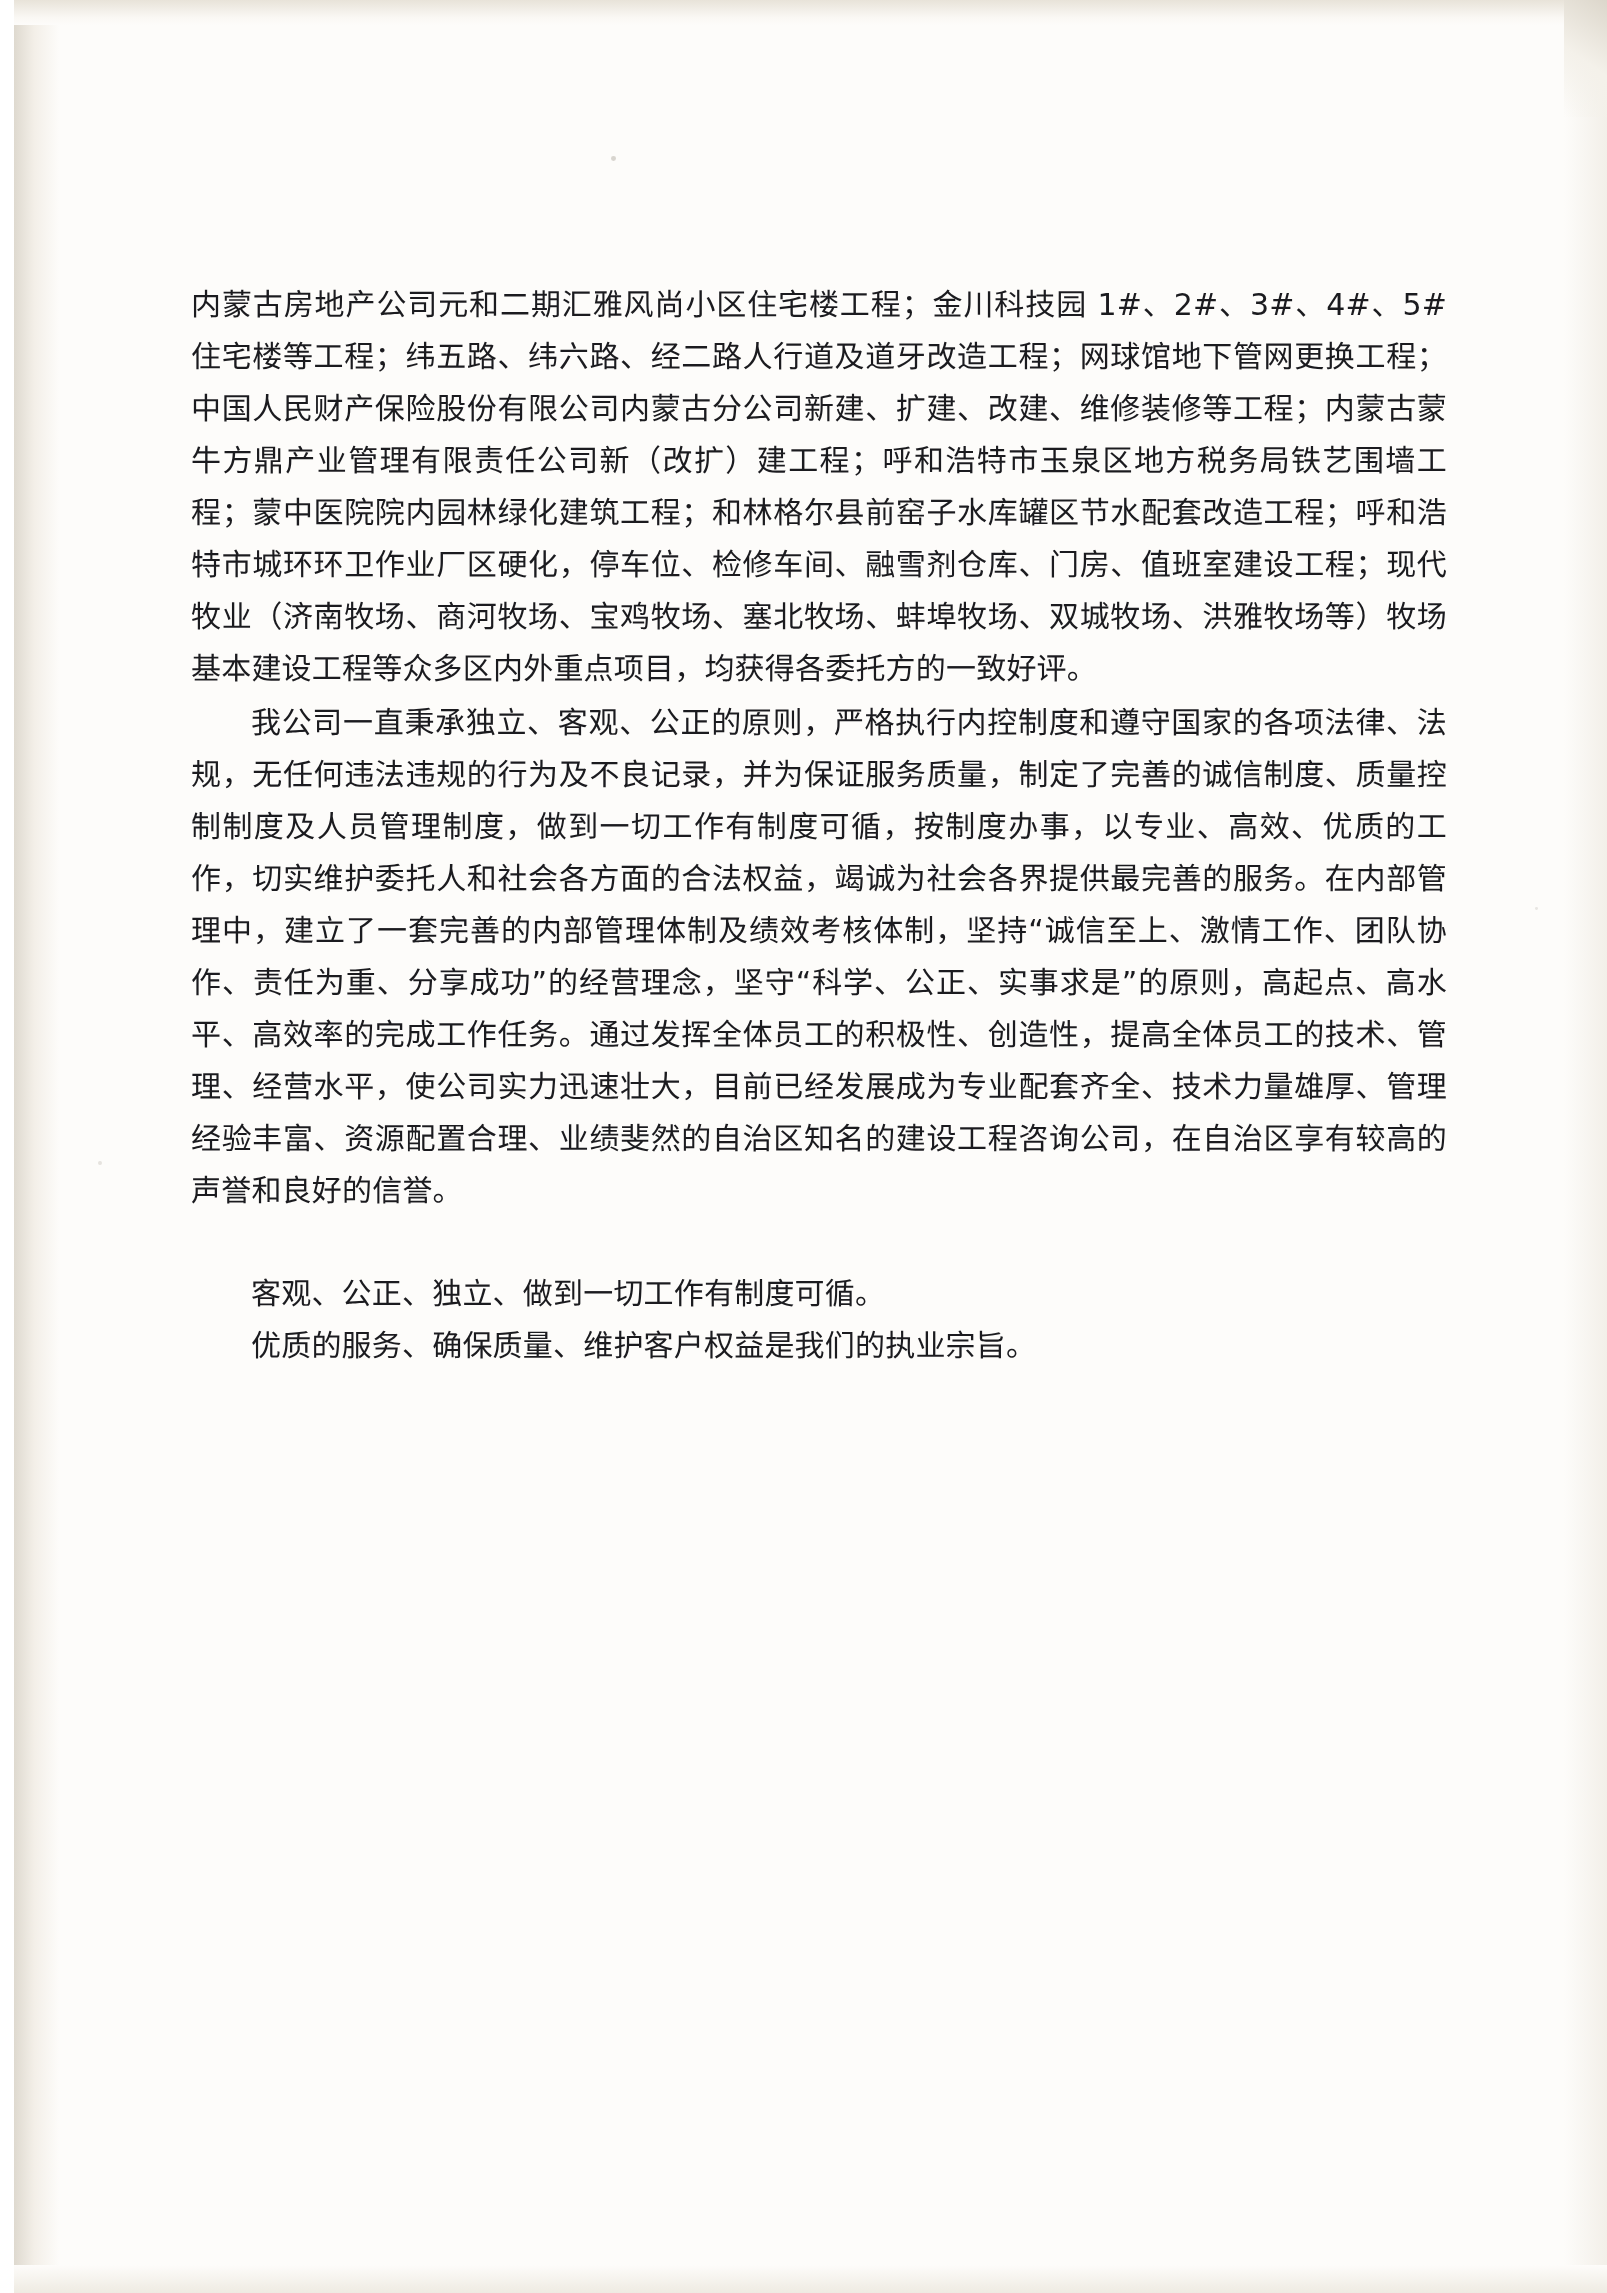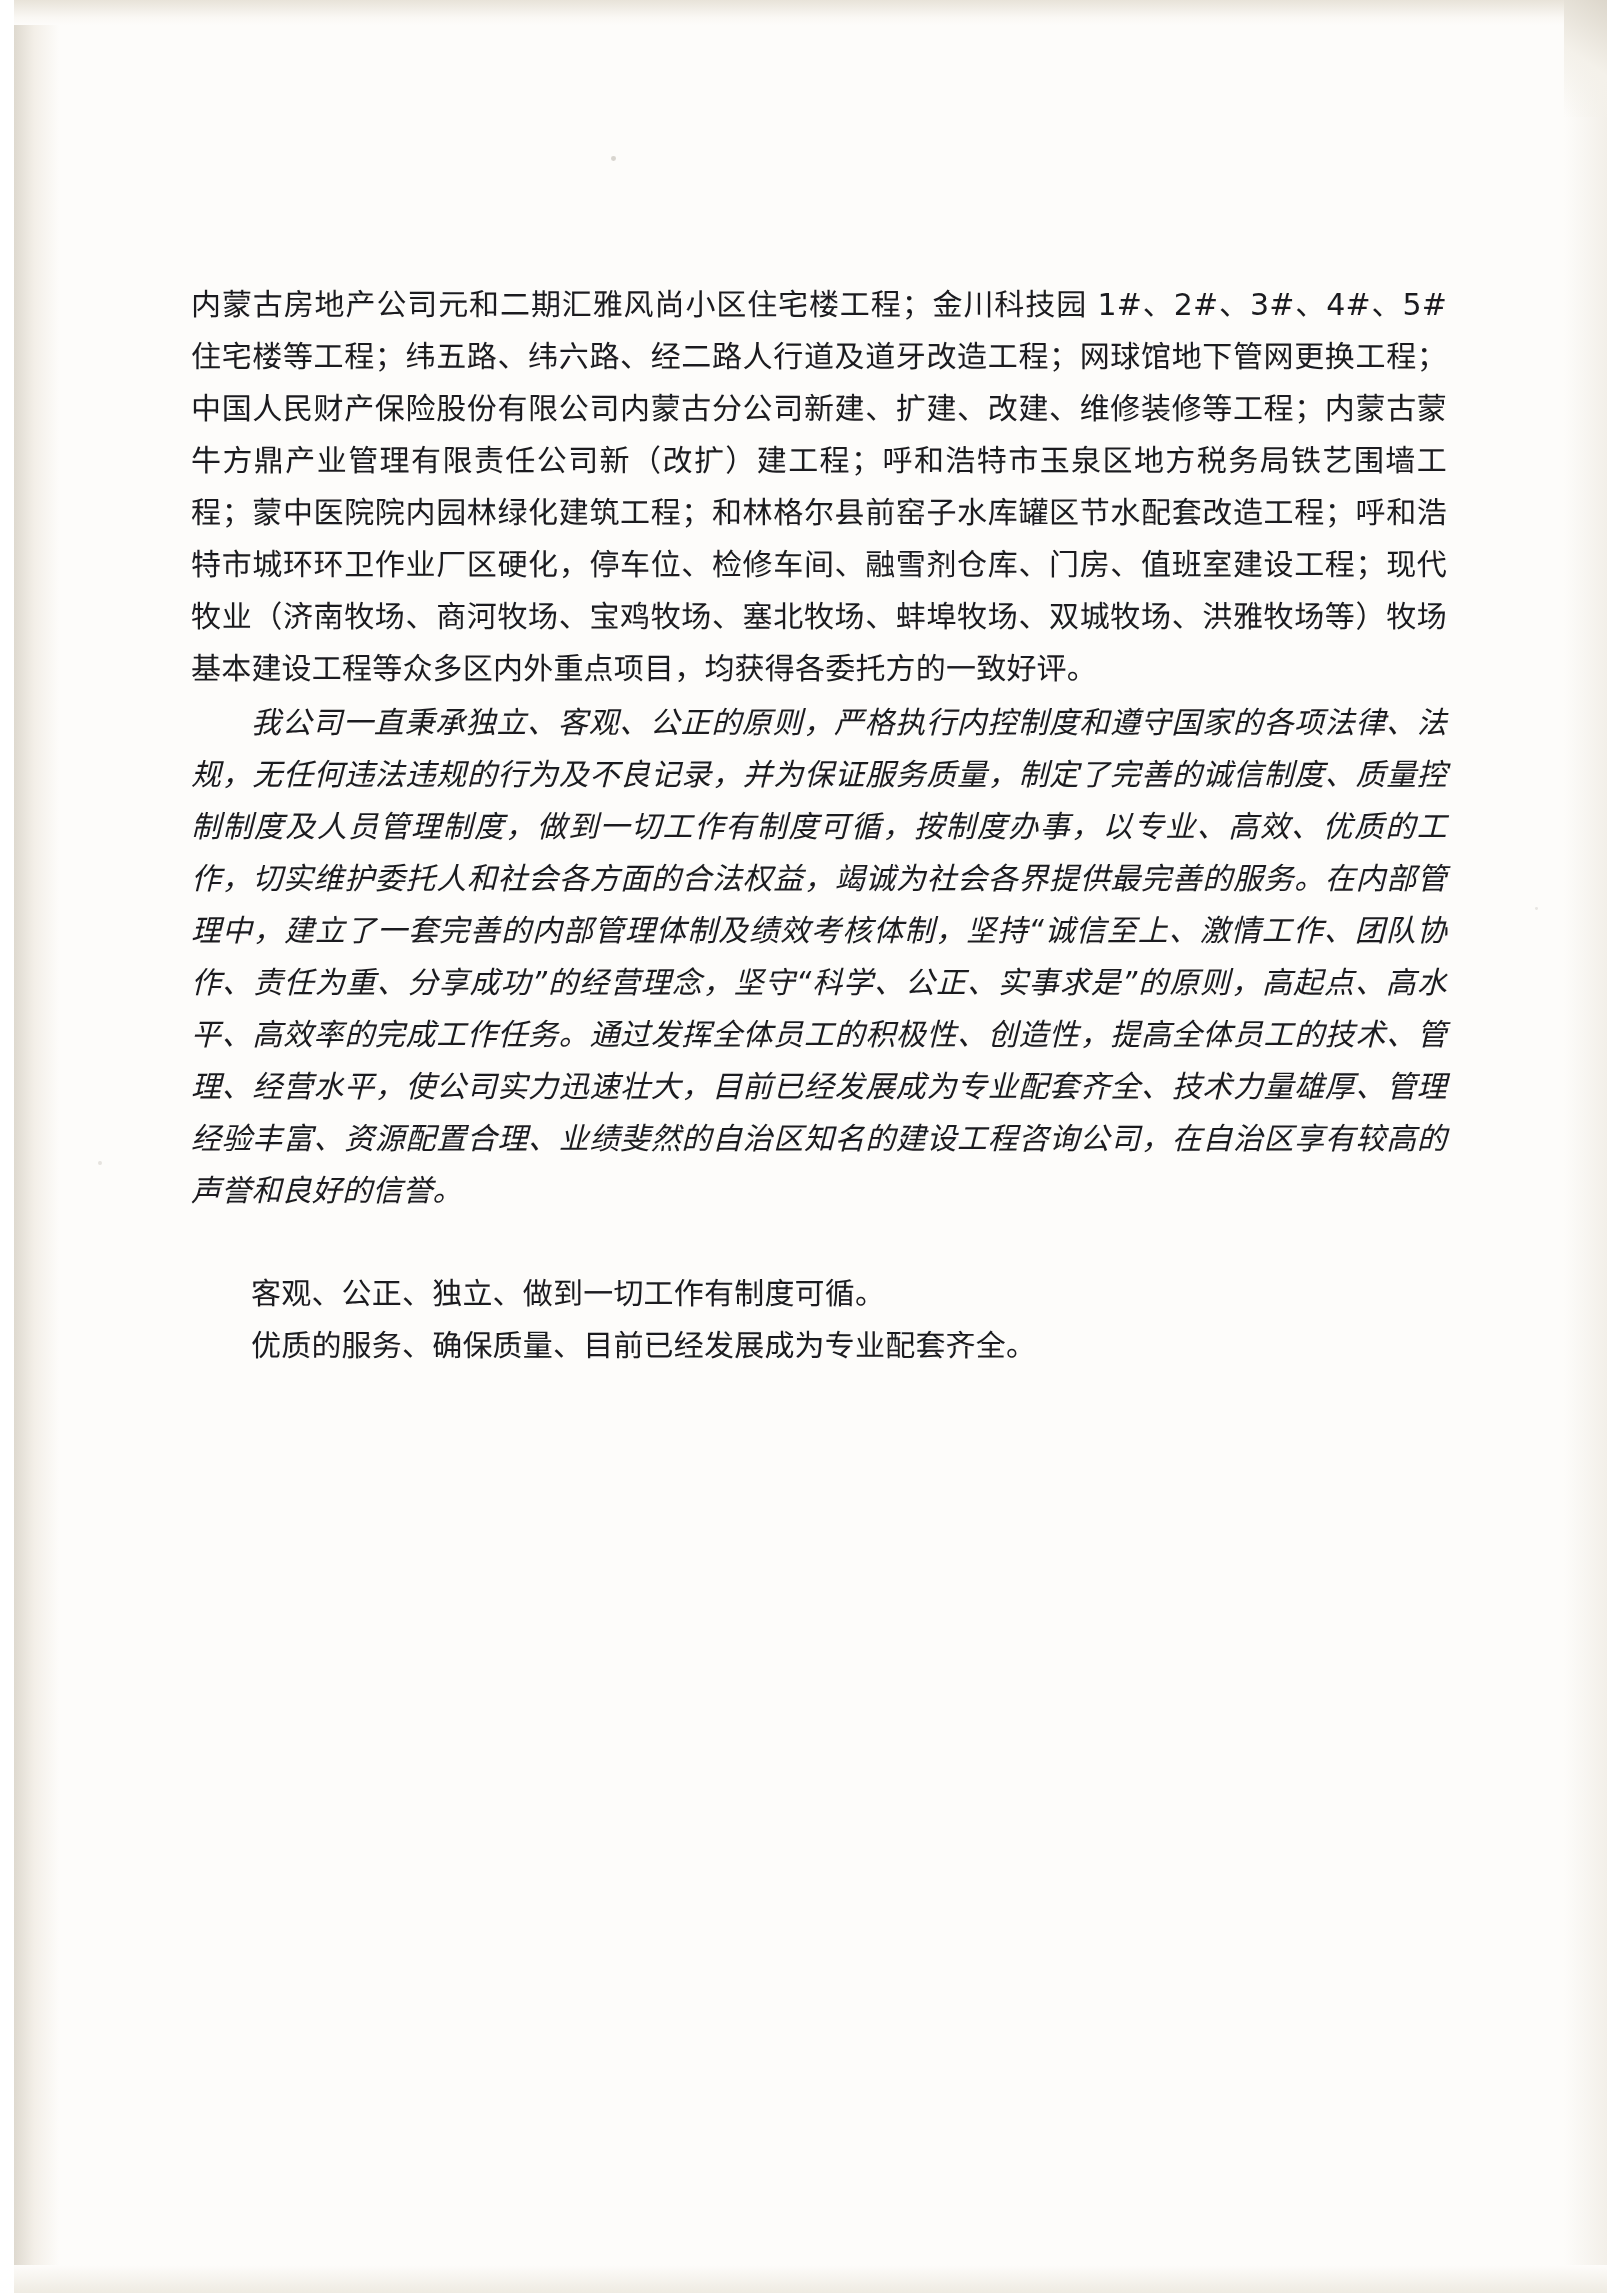--- a/index.html
+++ b/index.html
@@ -88,21 +88,20 @@
     line-height: 52px;
     color: #1b1b1f;
     letter-spacing: 0.2px;
     text-align: justify;
     text-justify: inter-ideograph;
     font-family: "DejaVu Sans", "Liberation Sans", sans-serif;
     font-weight: 400;
   }
   .para.indent {
     text-indent: 2em;
-    font-style: italic;
   }
   .closing-block {
     margin-top: 51px;
   }
   .closing-line {
     margin: 0;
     font-size: 30px;
     line-height: 52px;
     color: #1b1b1f;
     text-indent: 2em;
@@ -125,18 +124,18 @@
 
   <div id="doc-body">
 
     <p class="para">内蒙古房地产公司元和二期汇雅风尚小区住宅楼工程；金川科技园 1#、2#、3#、4#、5#住宅楼等工程；纬五路、纬六路、经二路人行道及道牙改造工程；网球馆地下管网更换工程；中国人民财产保险股份有限公司内蒙古分公司新建、扩建、改建、维修装修等工程；内蒙古蒙牛方鼎产业管理有限责任公司新（改扩）建工程；呼和浩特市玉泉区地方税务局铁艺围墙工程；蒙中医院院内园林绿化建筑工程；和林格尔县前窑子水库罐区节水配套改造工程；呼和浩特市城环环卫作业厂区硬化，停车位、检修车间、融雪剂仓库、门房、值班室建设工程；现代牧业（济南牧场、商河牧场、宝鸡牧场、塞北牧场、蚌埠牧场、双城牧场、洪雅牧场等）牧场基本建设工程等众多区内外重点项目，均获得各委托方的一致好评。</p>
 
     <p class="para indent">我公司一直秉承独立、客观、公正的原则，严格执行内控制度和遵守国家的各项法律、法规，无任何违法违规的行为及不良记录，并为保证服务质量，制定了完善的诚信制度、质量控制制度及人员管理制度，做到一切工作有制度可循，按制度办事，以专业、高效、优质的工作，切实维护委托人和社会各方面的合法权益，竭诚为社会各界提供最完善的服务。在内部管理中，建立了一套完善的内部管理体制及绩效考核体制，坚持“诚信至上、激情工作、团队协作、责任为重、分享成功”的经营理念，坚守“科学、公正、实事求是”的原则，高起点、高水平、高效率的完成工作任务。通过发挥全体员工的积极性、创造性，提高全体员工的技术、管理、经营水平，使公司实力迅速壮大，目前已经发展成为专业配套齐全、技术力量雄厚、管理经验丰富、资源配置合理、业绩斐然的自治区知名的建设工程咨询公司，在自治区享有较高的声誉和良好的信誉。</p>
 
 
     <div class="closing-block">
       <p class="closing-line">客观、公正、独立、做到一切工作有制度可循。</p>
-      <p class="closing-line">优质的服务、确保质量、目前已经发展成为专业配套齐全。</p>
+      <p class="closing-line">优质的服务、确保质量、维护客户权益是我们的执业宗旨。</p>
     </div>
 
   </div>
 </div>
 
 
 </body></html>

